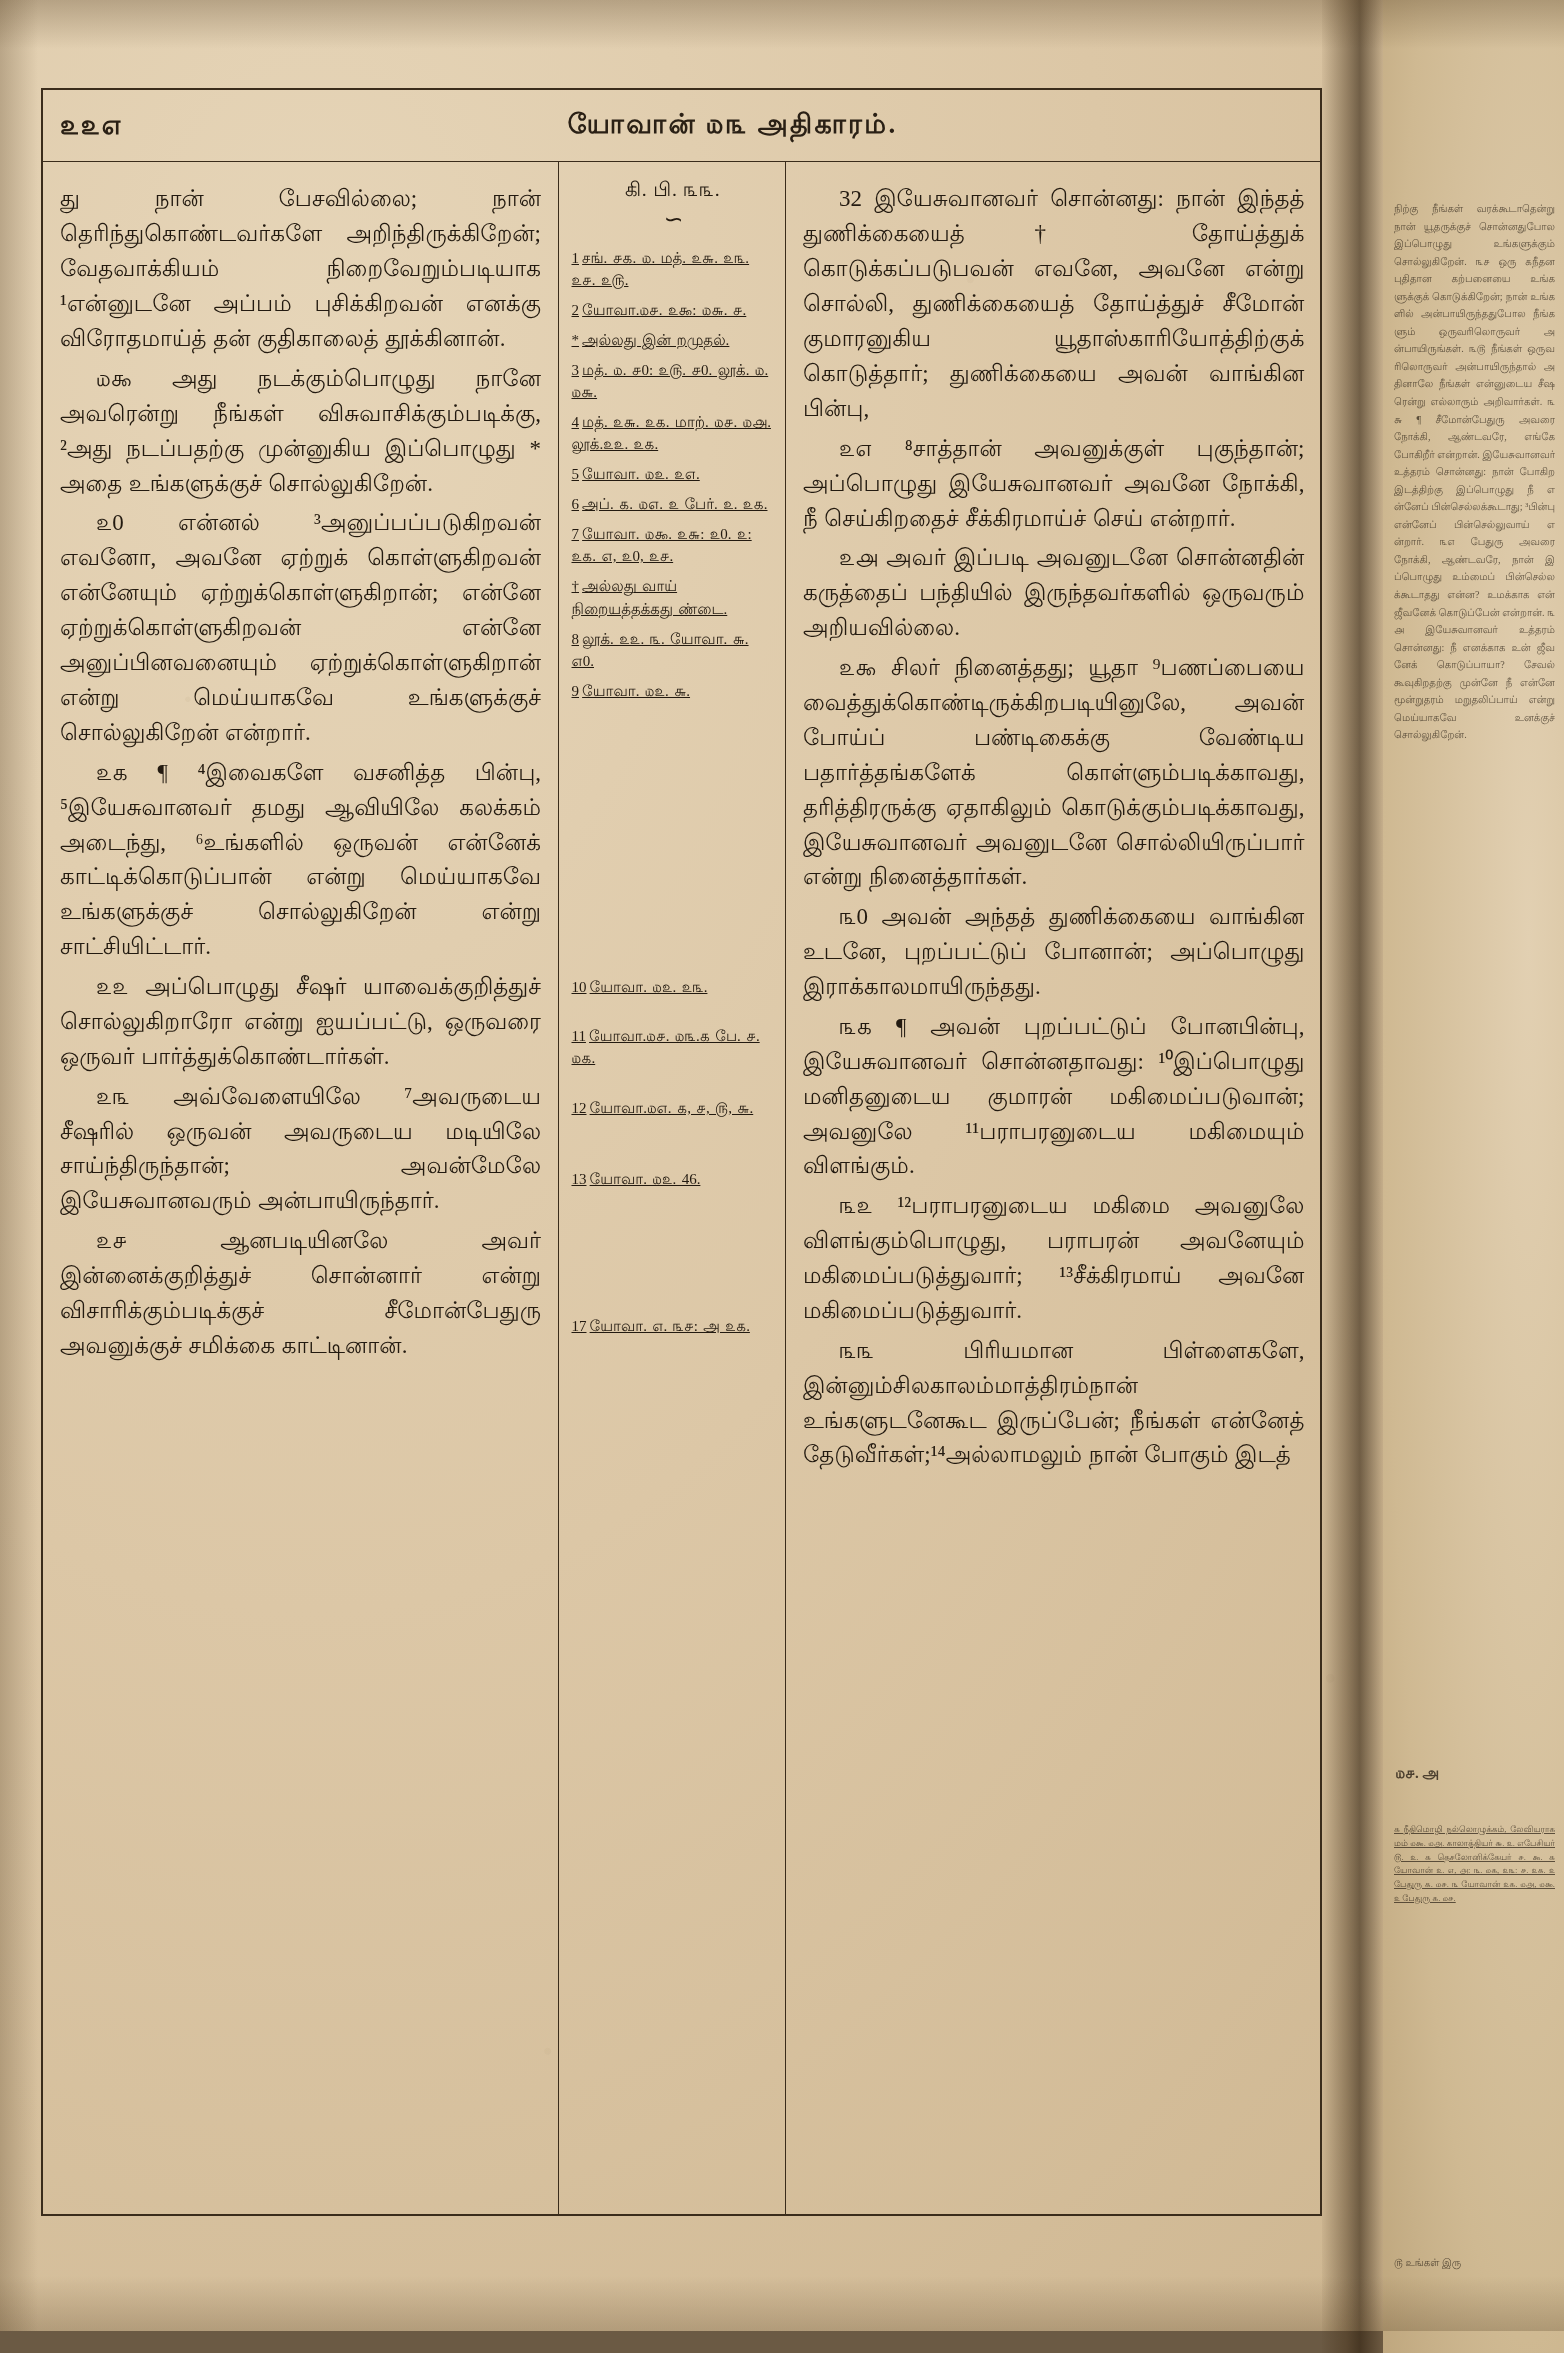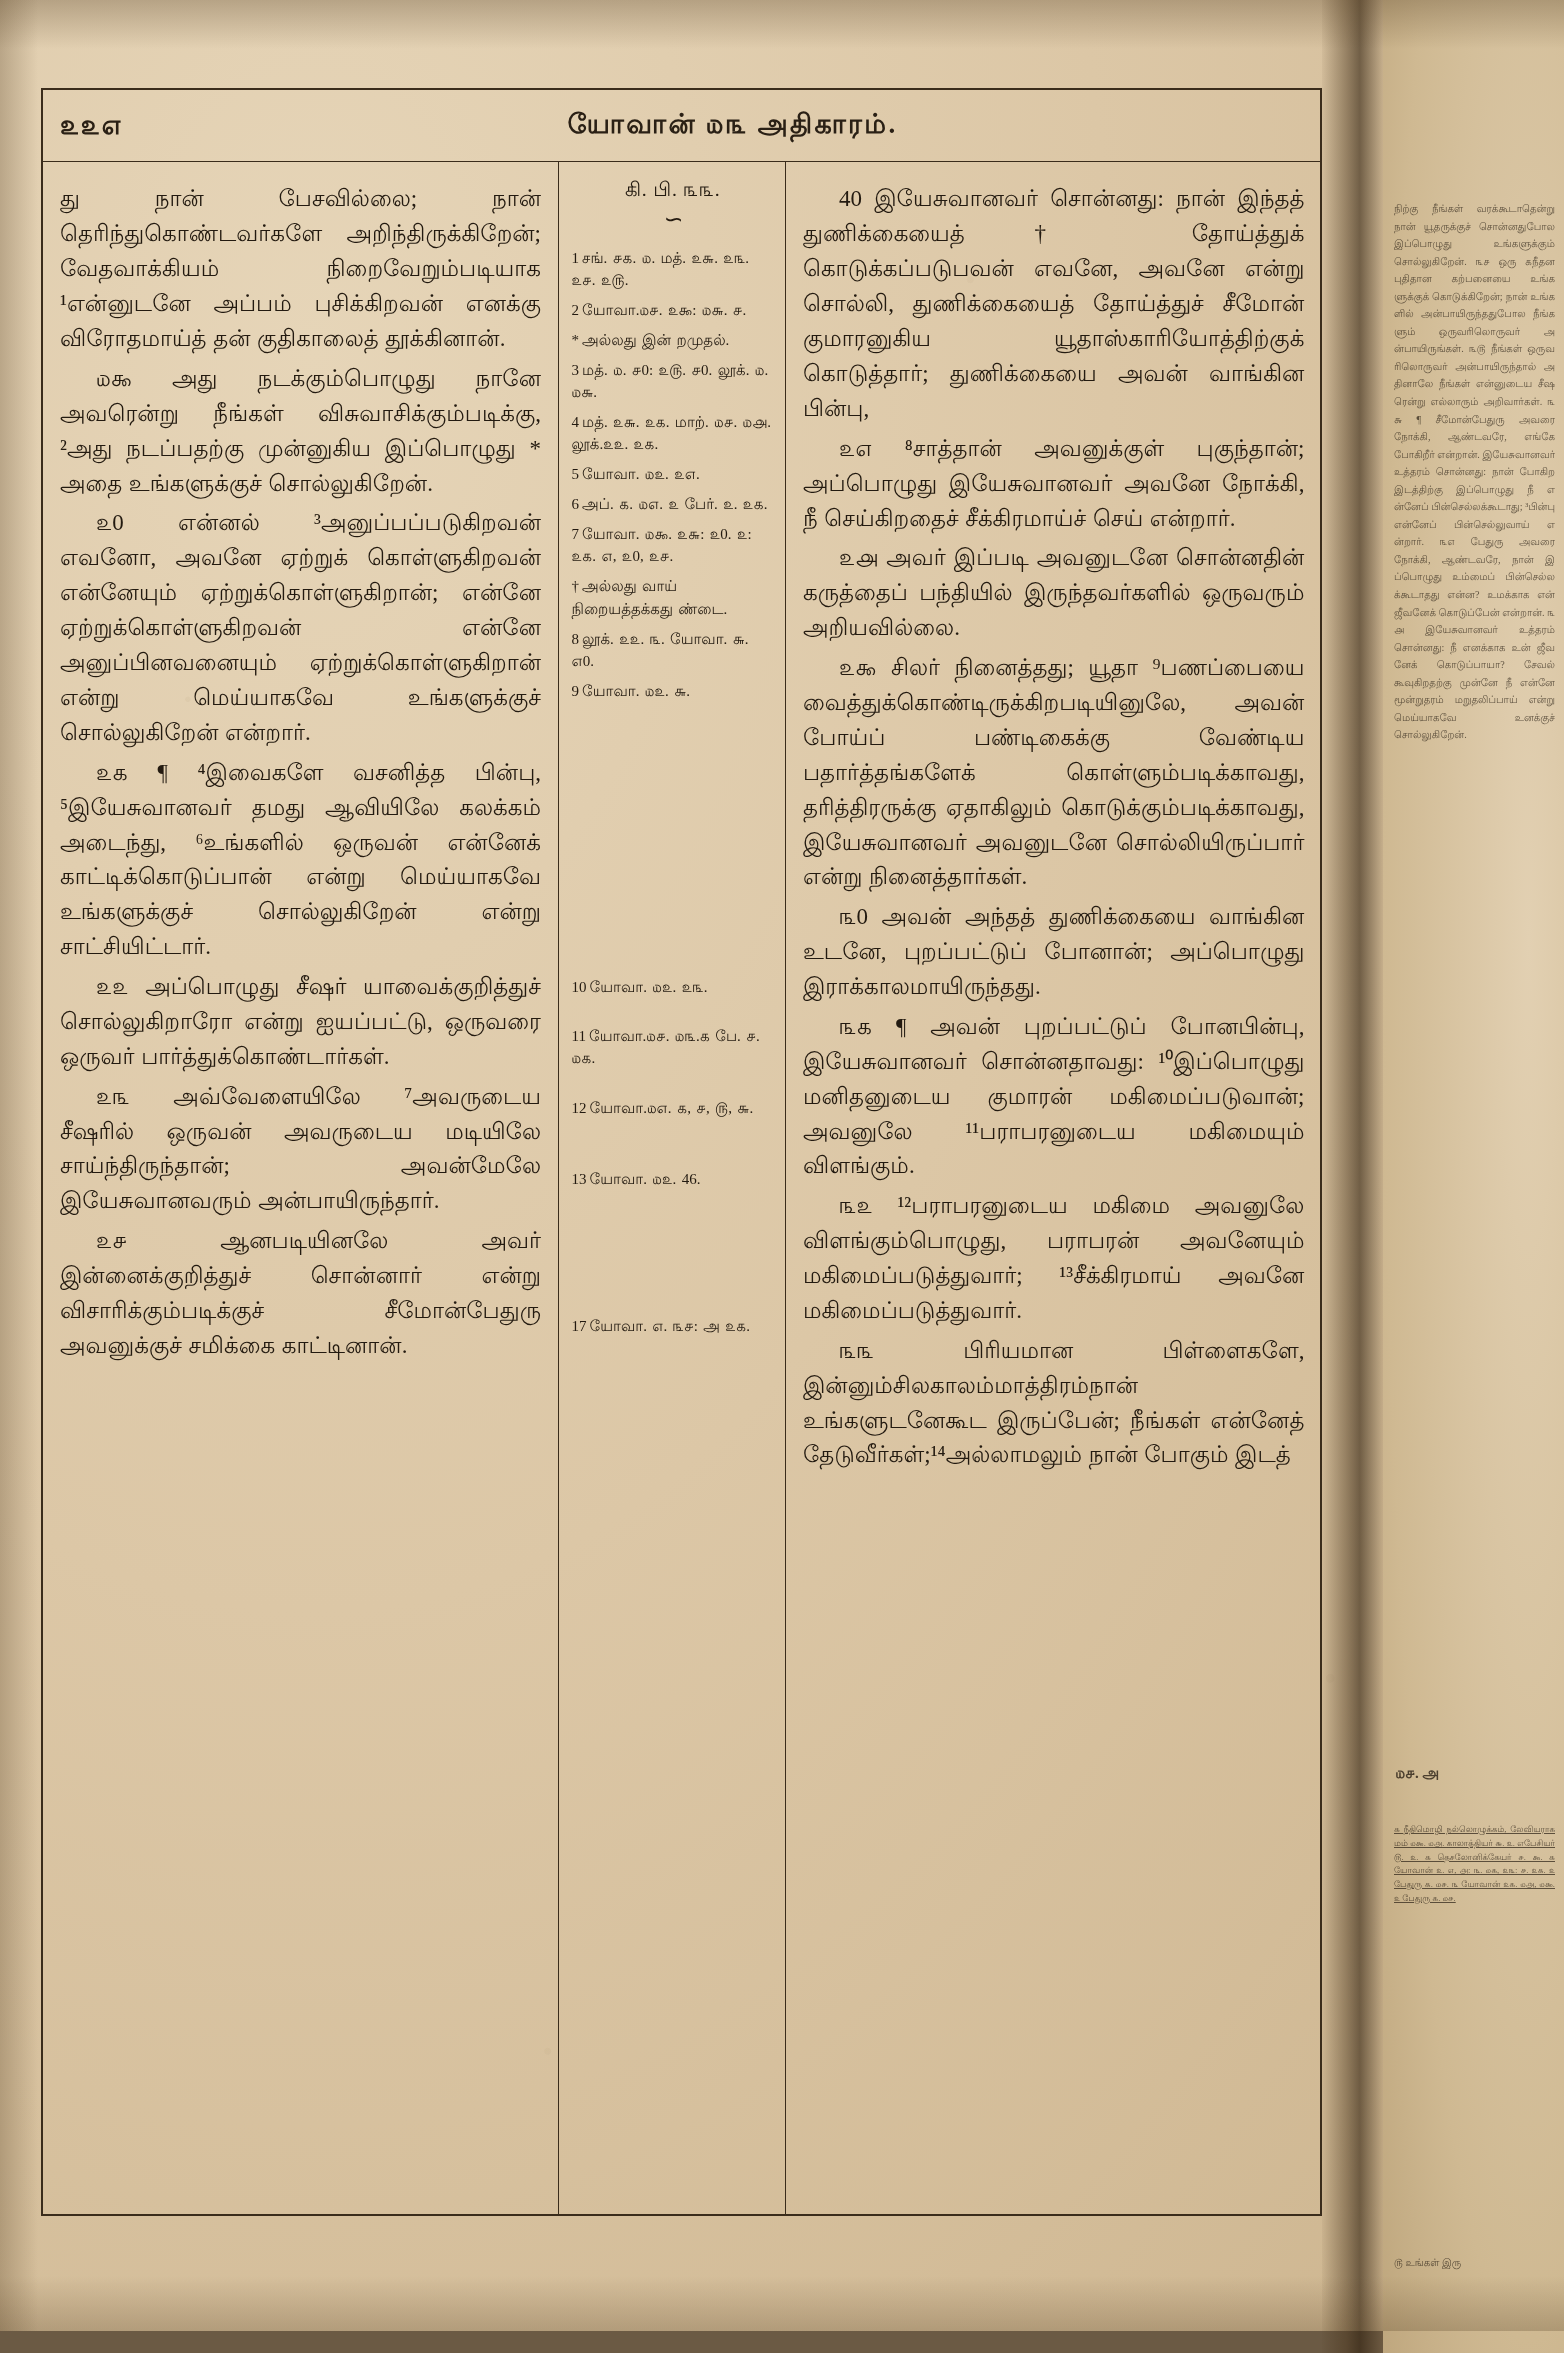--- a/index.html
+++ b/index.html
@@ -191,20 +191,21 @@
     margin: 0 0 15.6px 0;
     color: #241a10;
     letter-spacing: -1.6px;
   }
   .ref {
     font-size: 15px;
     line-height: 1.48;
     margin: 0 0 7.8px 0;
     text-align: left;
     word-spacing: 1.6px;
+    text-decoration: underline;
   }
   .ref .n { margin-right: 3.1px; }
 
   .note-sym { font-size: 15px; }
 </style>
 </head>
 <body>
 
 <div class="page">
 
@@ -284,21 +285,21 @@
         <div class="ref">
           <span class="n">13</span><span>யோவா. ௰௨. 46.</span>
         </div>
         <div style="height:117px"></div>
         <div class="ref">
           <span class="n">17</span><span>யோவா. ௭. ௩௪: அ ௨௧.</span>
         </div>
       </div>
 
       <div class="col col-right">
-        <p class="ind">40 இயேசுவானவர் சொன்னது: நான் இந்தத் துணிக்கையைத்† தோய்த்துக் கொடுக்கப்படுபவன் எவனே, அவனே என்று சொல்லி, துணிக்கையைத் தோய்த்துச் சீமோன் குமாரனுகிய யூதாஸ்காரியோத்திற்குக் கொடுத்தார்; துணிக்கையை அவன் வாங்கின பின்பு,</p>
+        <p class="ind">32 இயேசுவானவர் சொன்னது: நான் இந்தத் துணிக்கையைத்† தோய்த்துக் கொடுக்கப்படுபவன் எவனே, அவனே என்று சொல்லி, துணிக்கையைத் தோய்த்துச் சீமோன் குமாரனுகிய யூதாஸ்காரியோத்திற்குக் கொடுத்தார்; துணிக்கையை அவன் வாங்கின பின்பு,</p>
         <p class="ind">௨௭ ⁸சாத்தான் அவனுக்குள் புகுந்தான்; அப்பொழுது இயேசுவானவர் அவனே நோக்கி, நீ செய்கிறதைச் சீக்கிரமாய்ச் செய் என்றார்.</p>
         <p class="ind">௨௮ அவர் இப்படி அவனுடனே சொன்னதின் கருத்தைப் பந்தியில் இருந்தவர்களில் ஒருவரும் அறியவில்லை.</p>
         <p class="ind">௨௯ சிலர் நினைத்தது; யூதா ⁹பணப்பையை வைத்துக்கொண்டிருக்கிறபடியினுலே, அவன் போய்ப் பண்டிகைக்கு வேண்டிய பதார்த்தங்களேக் கொள்ளும்படிக்காவது, தரித்திரருக்கு ஏதாகிலும் கொடுக்கும்படிக்காவது, இயேசுவானவர் அவனுடனே சொல்லியிருப்பார் என்று நினைத்தார்கள்.</p>
         <p class="ind">௩0 அவன் அந்தத் துணிக்கையை வாங்கின உடனே, புறப்பட்டுப் போனான்; அப்பொழுது இராக்காலமாயிருந்தது.</p>
         <p class="ind">௩௧ ¶ அவன் புறப்பட்டுப் போனபின்பு, இயேசுவானவர் சொன்னதாவது: ¹⁰இப்பொழுது மனிதனுடைய குமாரன் மகிமைப்படுவான்; அவனுலே ¹¹பராபரனுடைய மகிமையும் விளங்கும்.</p>
         <p class="ind">௩௨ ¹²பராபரனுடைய மகிமை அவனுலே விளங்கும்பொழுது, பராபரன் அவனேயும் மகிமைப்படுத்துவார்; ¹³சீக்கிரமாய் அவனே மகிமைப்படுத்துவார்.</p>
         <p class="ind">௩௩ பிரியமான பிள்ளைகளே, இன்னும்சிலகாலம்மாத்திரம்நான் உங்களுடனேகூட இருப்பேன்; நீங்கள் என்னேத் தேடுவீர்கள்;¹⁴அல்லாமலும் நான் போகும் இடத்</p>
       </div>
 
     </div>

